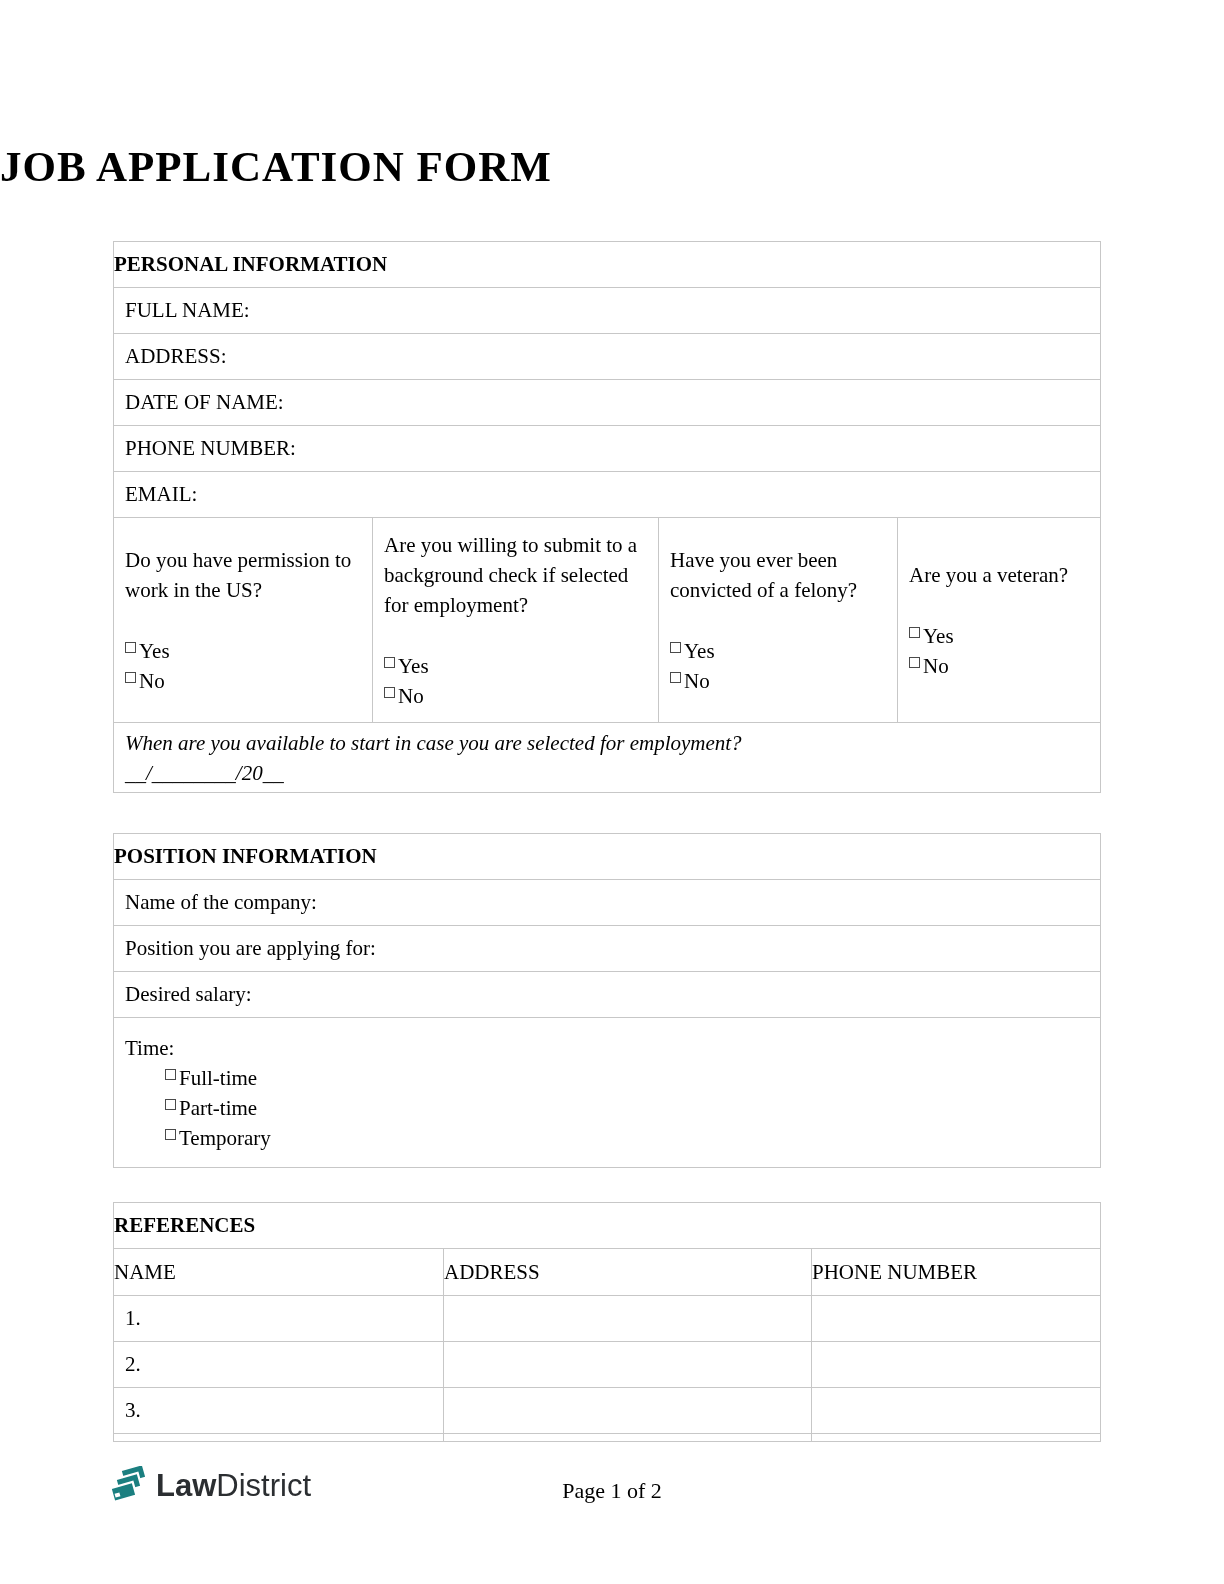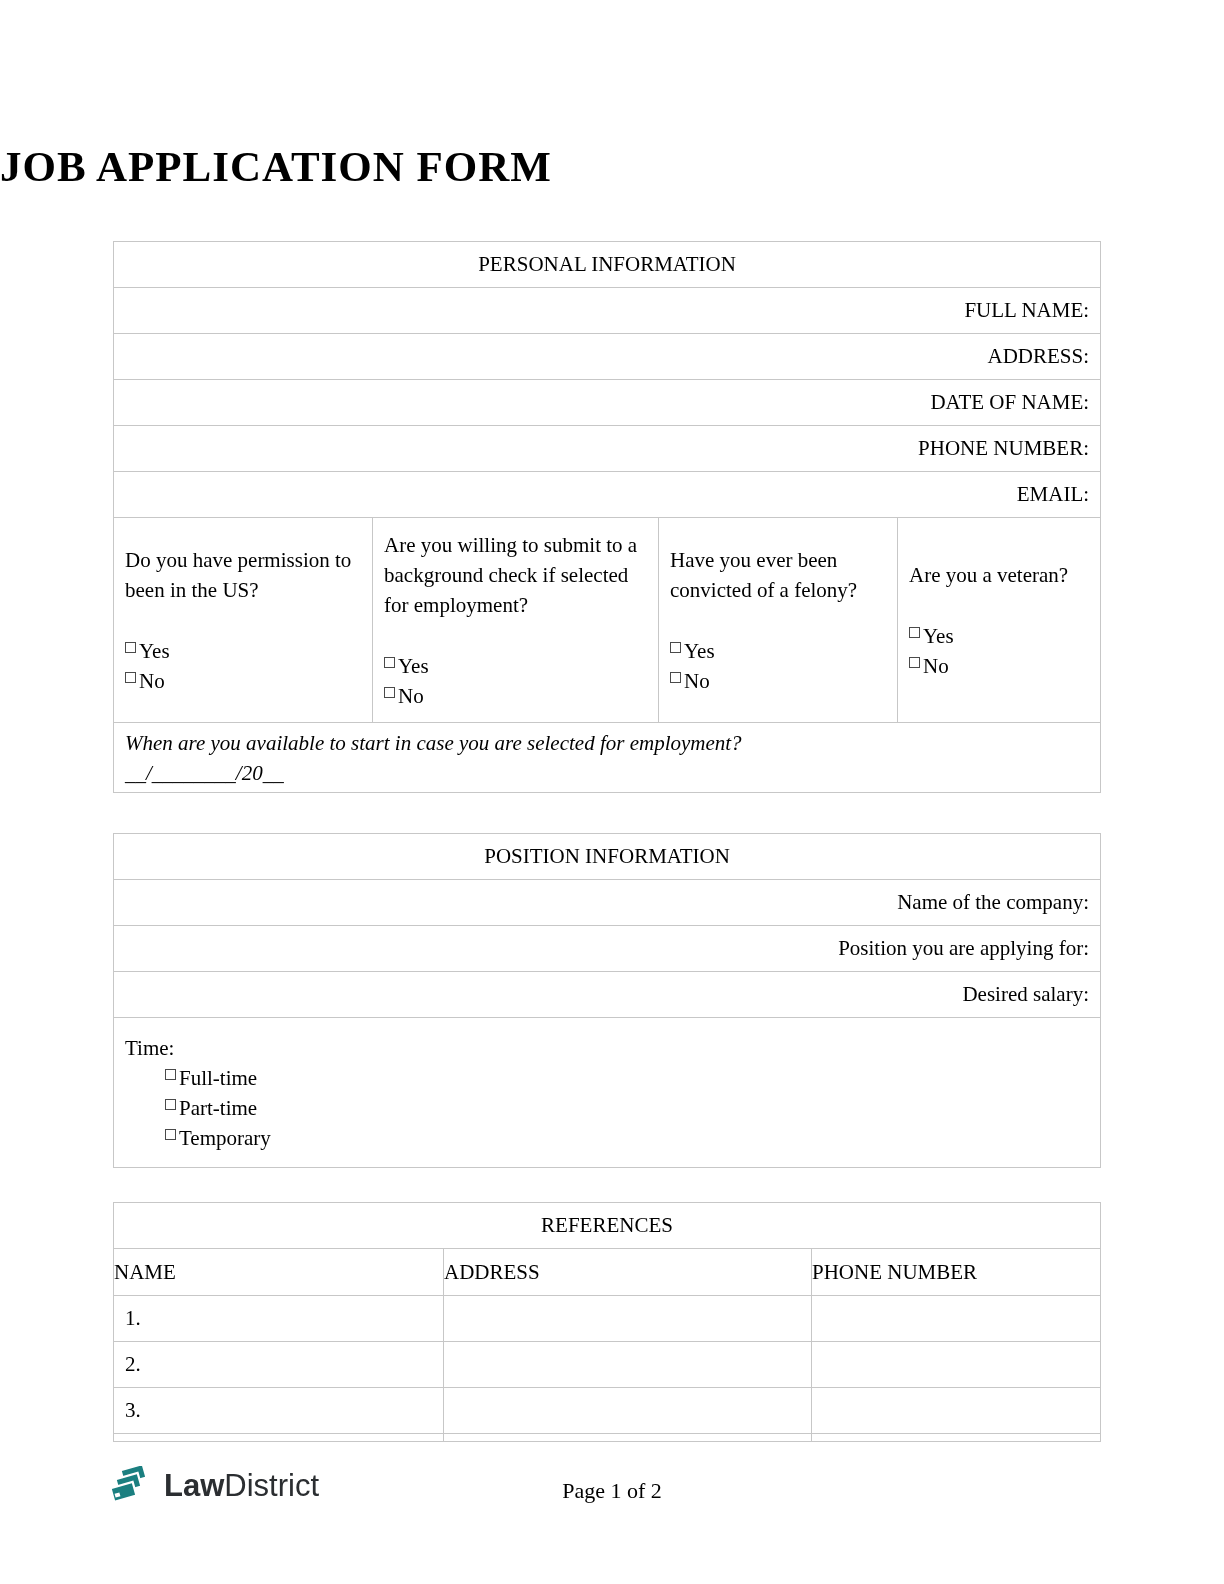--- a/index.html
+++ b/index.html
@@ -25,25 +25,24 @@
     border-collapse:collapse;
     table-layout:fixed;
   }
   table.formtbl td {
     border:1px solid #c7c7c7;
     font-size:21px;
     vertical-align:middle;
   }
   .sec-header td {
     height:46px;
-    text-align:center;
-    font-weight:normal;
+    font-weight:bold;
     font-size:24px;
   }
-  .field-row td { height:46px; padding:0 11px;text-align:right; }
+  .field-row td { height:46px; padding:0 11px; }
   .qrow td {
     height:205px;
     vertical-align:top;
     padding:8px 11px;
     line-height:30px;
   }
   .gap { height:31px; }
   .cb {
     display:inline-block;
     width:11px; height:11px;
@@ -59,21 +58,21 @@
   .colhead-row td { height:47px; text-align:left; font-size:21px; }
   .ref-row td { height:46px; padding:0 11px; }
   .stub-row td { height:8px; border-bottom:none; }
   .footer-logo {
     position:absolute; left:110px; top:1466px;
     display:flex; align-items:center;
     font-family:"Liberation Sans", sans-serif;
     font-size:31px; color:#2b2e31;
   }
   .footer-logo svg { margin-right:6px; }
-  .logo-law { font-weight:bold;margin-left:8px; }
+  .logo-law { font-weight:bold; }
   .logo-district { font-weight:400; }
   .page-num {
     position:absolute; top:1478px; left:0; width:100%;
     text-align:center;
     font-size:22px;
   }
 </style>
 </head>
 <body>
 
@@ -102,21 +101,21 @@
       <td colspan="4"><span>DATE OF NAME:</span></td>
     </tr>
     <tr class="field-row">
       <td colspan="4"><span>PHONE NUMBER:</span></td>
     </tr>
     <tr class="field-row">
       <td colspan="4"><span>EMAIL:</span></td>
     </tr>
     <tr class="qrow">
       <td>
-        <div>Do you have permission to been in the US?</div>
+        <div>Do you have permission to work in the US?</div>
         <div class="gap"></div>
         <div class="opt"><span class="cb"></span><span>Yes</span></div>
         <div class="opt"><span class="cb"></span><span>No</span></div>
       </td>
       <td>
         <div>Are you willing to submit to a background check if selected for employment?</div>
         <div class="gap"></div>
         <div class="opt"><span class="cb"></span><span>Yes</span></div>
         <div class="opt"><span class="cb"></span><span>No</span></div>
       </td>

